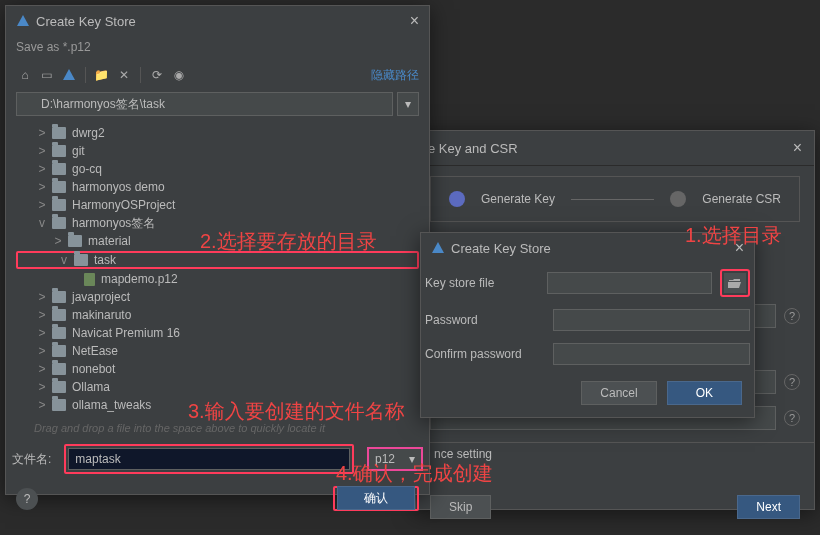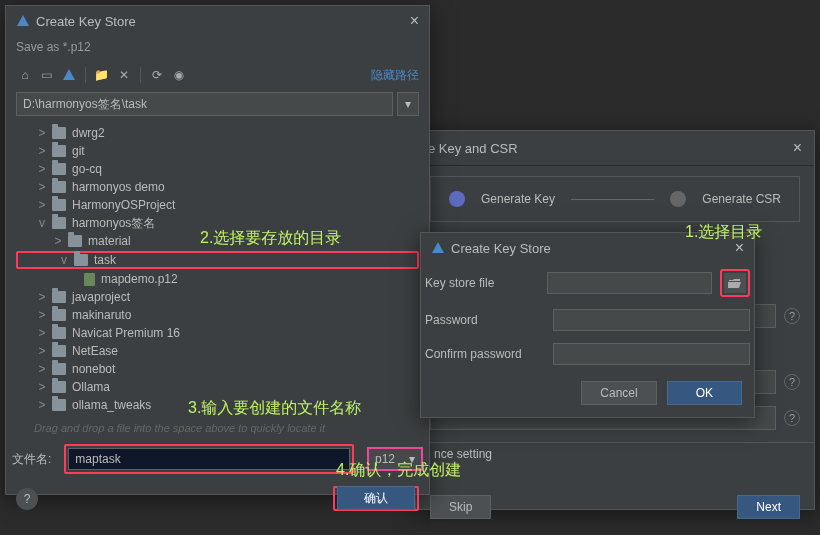--- a/index.html
+++ b/index.html
@@ -11,21 +11,21 @@
 .titlebar .title{flex:1;font-size:13px}
 .titlebar .close{cursor:pointer;font-size:16px}
 .logo-tri{width:14px;height:14px}
 .save-as{padding:4px 10px 8px;color:#999}
 .toolbar{display:flex;align-items:center;padding:4px 10px;gap:4px}
 .toolbar .ico{width:18px;height:18px;display:flex;align-items:center;justify-content:center;cursor:pointer;color:#aaa}
 .toolbar .sep{width:1px;height:16px;background:#555;margin:0 3px}
 .toolbar .spacer{flex:1}
 .hide-path{color:#4a88c7;cursor:pointer}
 .path-row{display:flex;padding:4px 10px;gap:4px}
-.path-input{flex:1;background:#45494a;border:1px solid #5e6060;padding:4px 6px;color:#bbb}
+.path-input{flex:1;background:#45494a;border:1px solid #5e6060;padding:4px 24px;color:#bbb}
 .dd-btn{width:22px;background:#45494a;border:1px solid #5e6060;display:flex;align-items:center;justify-content:center;cursor:pointer}
 .tree{padding:4px 10px;height:300px;overflow:hidden;position:relative}
 .tree-row{display:flex;align-items:center;height:18px;gap:4px;cursor:pointer}
 .tree-row .indent{display:inline-block}
 .chev{width:12px;text-align:center;color:#888}
 .folder-ico{width:14px;height:12px;background:#87939a;border-radius:1px;position:relative}
 .folder-ico:before{content:"";position:absolute;top:-3px;left:0;width:6px;height:3px;background:#87939a;border-radius:1px 1px 0 0}
 .file-ico{width:11px;height:13px;background:#6a8759;border-radius:1px}
 .tree-row .lbl{padding-left:2px}
 .sel-row{border:2px solid #ff3b5b;border-radius:2px;padding:0 4px;margin:1px 0}
@@ -50,21 +50,21 @@
 .form-row{display:flex;align-items:center;padding:6px 4px;gap:8px}
 .form-row .flabel{width:120px}
 .form-row .finput{flex:1;background:#45494a;border:1px solid #5e6060;height:22px;padding:0 4px}
 .browse-wrap{border:2px solid #ff3b5b;border-radius:3px;padding:2px}
 .browse-btn{width:22px;height:20px;background:#4c5052;display:flex;align-items:center;justify-content:center;cursor:pointer}
 .inner-btns{display:flex;justify-content:flex-end;gap:10px;padding:10px 12px 12px}
 .right-fields{padding:0 14px}
 .rfield{display:flex;align-items:center;padding:6px 0;gap:8px}
 .rfield .rinput{flex:1;background:#45494a;border:1px solid #5e6060;height:24px}
 .right-bottom{display:flex;justify-content:flex-end;align-items:center;padding:12px 14px;gap:10px;margin-top:18px}
-.ann{position:absolute;color:#bef264;font-size:16px;font-weight:500;pointer-events:none;z-index:10}
+.ann{position:absolute;color:#ef4444;font-size:20px;font-weight:500;pointer-events:none;z-index:10}
 .info-circ{width:16px;height:16px;border:1px solid #666;border-radius:50%;display:flex;align-items:center;justify-content:center;color:#999;cursor:pointer;font-size:11px}
 </style>
 </head>
 <body>
 
 <div class="dialog dlg-right">
   <div class="titlebar">
     <span class="title">e Key and CSR</span>
     <span class="close">×</span>
   </div>

